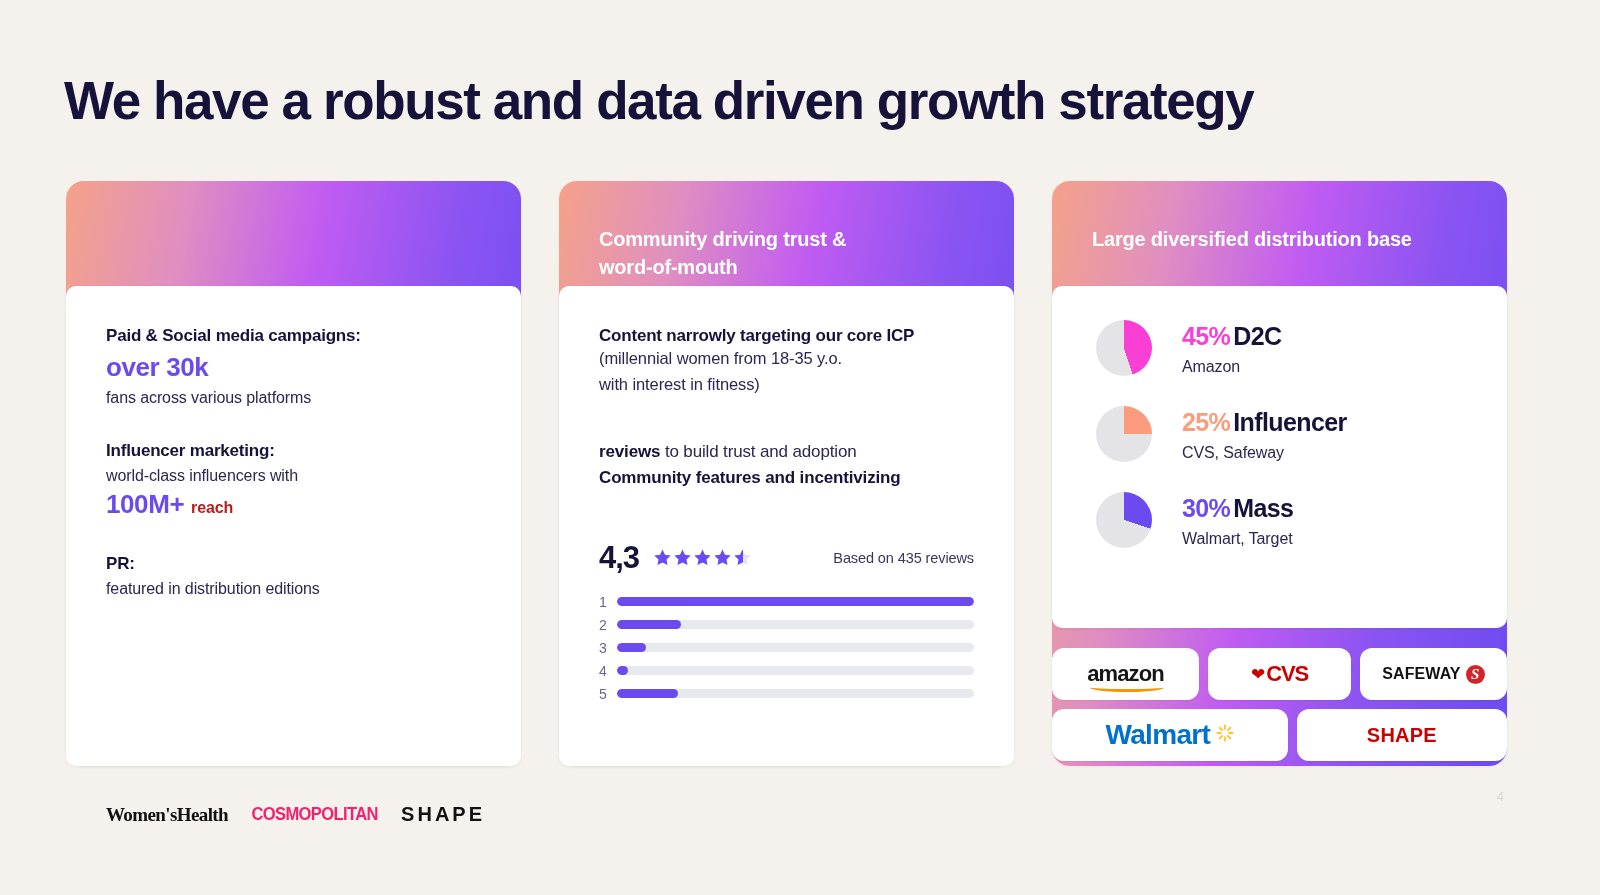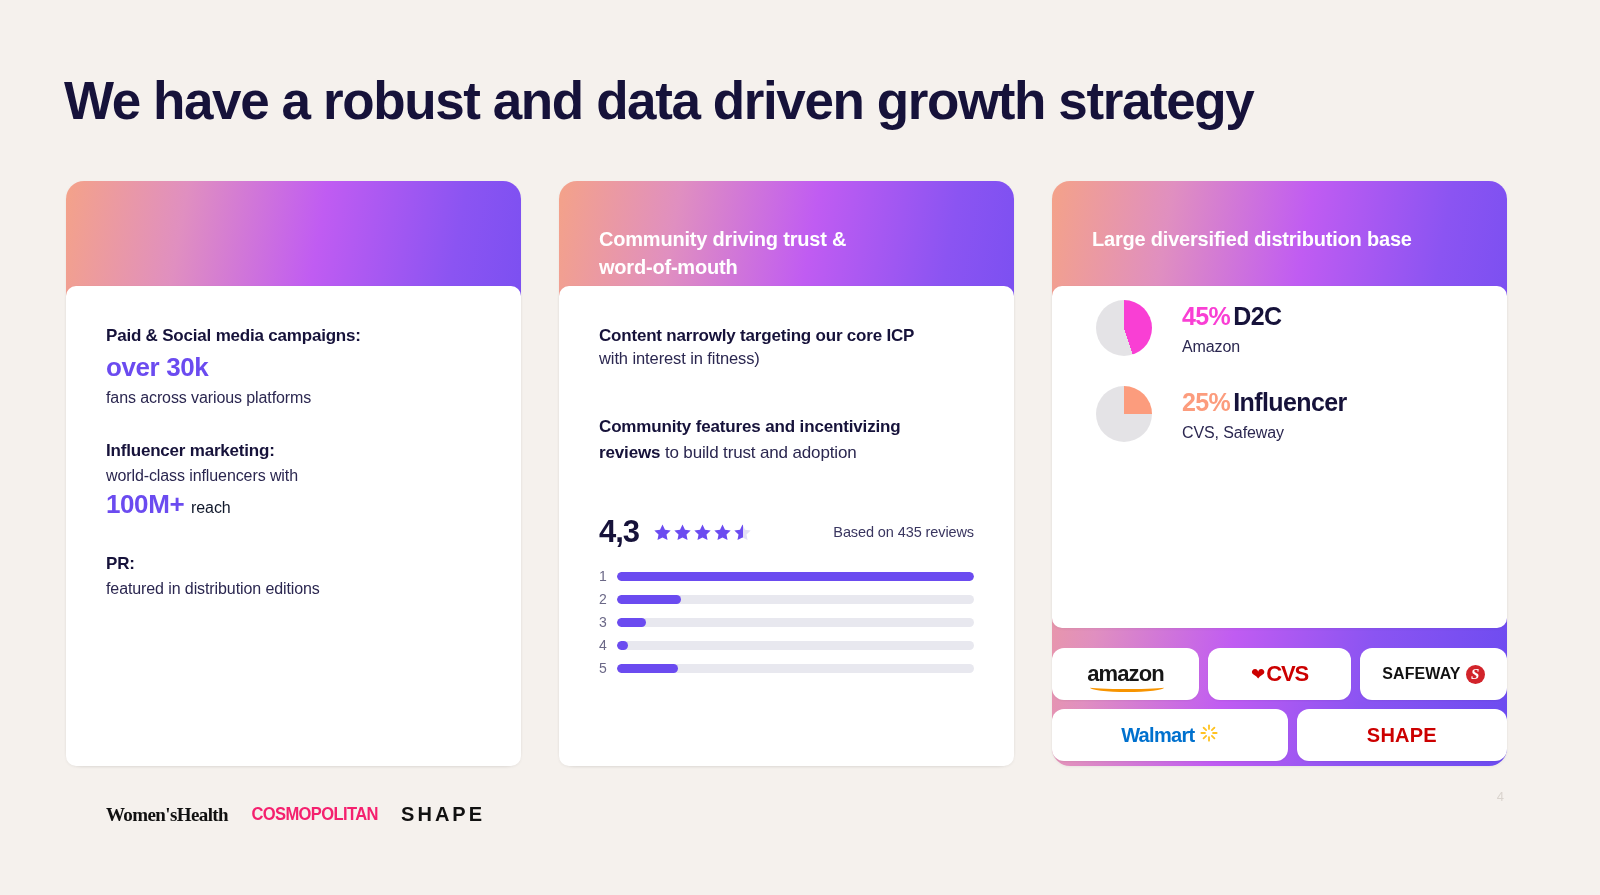--- a/index.html
+++ b/index.html
@@ -48,21 +48,21 @@
 
   .body-pad { padding: 40px 40px 0 40px; }
 
   
   .blk { margin-bottom: 34px; }
   .blk:last-child { margin-bottom: 0; }
   .b-head { font-size: 17px; font-weight: 700; color: #16123A; letter-spacing: -0.2px; }
   .b-big  { font-size: 26px; font-weight: 700; color: #6B4BF0; letter-spacing: -0.4px; margin-top: 6px; }
   .b-sub  { font-size: 16px; color: #2B2750; margin-top: 6px; letter-spacing: -0.1px; }
   .b-inline { font-size: 26px; font-weight: 700; color: #6B4BF0; letter-spacing: -0.4px; margin-top: 4px; }
-  .b-inline .small { font-size: 16px; font-weight: 400; color: #0f172a; letter-spacing: -0.1px; }
+  .b-inline .small { font-size: 16px; font-weight: 700; color: #b91c1c; letter-spacing: -0.1px; }
 
   
   .press {
     position: absolute; left: 40px; right: 36px; top: 517px;
     display: flex; align-items: center; justify-content: space-between;
   }
   .logo-wh {
     font-family: "Liberation Serif", serif;
     font-size: 19px; font-weight: 700; color: #111; letter-spacing: -0.6px;
   }
@@ -98,21 +98,21 @@
   .hrow { display: flex; align-items: center; height: 16px; margin-bottom: 7px; }
   .hrow:last-child { margin-bottom: 0; }
   .hlabel { width: 18px; font-size: 14px; color: #6B6887; text-align: left; }
   .htrack {
     position: relative; flex: 1; height: 9px;
     background: #E8E8EF; border-radius: 5px; overflow: hidden;
   }
   .hfill { position: absolute; left: 0; top: 0; bottom: 0; background: #6B4BF0; border-radius: 5px; }
 
   
-  .pie-list { padding: 14px 30px 0 44px; }
+  .pie-list { padding: 34px 30px 0 44px; }
   .pie-row { display: flex; align-items: flex-start; margin-bottom: 30px; }
   .pie-row:last-child { margin-bottom: 0; }
   .pie { width: 56px; height: 56px; flex: 0 0 56px; border-radius: 50%; }
   .pie-txt { margin-left: 30px; padding-top: 2px; }
   .pie-title { font-size: 25px; font-weight: 700; color: #16123A; letter-spacing: -0.6px; white-space: nowrap; }
   .pie-pct { margin-right: 3px; }
   .pie-sub { font-size: 16px; color: #2B2750; margin-top: 7px; letter-spacing: -0.1px; }
 
   
   .tiles { position: absolute; left: 1052px; top: 648px; width: 455px; }
@@ -139,21 +139,21 @@
   .lg-cvs .w { font-size: 22px; font-weight: 700; color: #CC0000; letter-spacing: -1.2px; }
   .lg-safeway { display: flex; align-items: center; }
   .lg-safeway .w { font-size: 16px; font-weight: 700; color: #111; letter-spacing: 0.1px; text-align: center; }
   .lg-safeway .badge {
     margin-left: 5px; width: 19px; height: 19px; border-radius: 50%;
     background: #D2232A; color: #fff; font-family: "Liberation Serif", serif;
     font-size: 15px; font-weight: 700; font-style: italic;
     display: flex; align-items: center; justify-content: center;
   }
   .lg-walmart { display: flex; align-items: center; }
-  .lg-walmart .w { font-size: 20px; font-weight: 700; color: #0071CE; letter-spacing: -0.7px; }
+  .lg-walmart .w { font-size: 28px; font-weight: 700; color: #0071CE; letter-spacing: -0.7px; }
   .lg-walmart .spark { margin-left: 6px; }
   .lg-target .w { font-size: 20px; font-weight: 700; color: #CC0000; letter-spacing: 0.2px; }
 
   .page-num {
     position: absolute; right: 96px; bottom: 82px;
     font-size: 13px; color: #DAD4CE;
   }
 </style>
 </head>
 <body>
@@ -197,29 +197,30 @@
   </div>
 
   <div class="card" id="card2">
     <div class="card-head" style="white-space:pre-line">Community driving trust &amp;
 word-of-mouth</div>
     <div class="card-body">
       <div class="body-pad">
 
         <div>
           <div class="c2-head">Content narrowly targeting our core ICP</div>
+          <div class="c2-p">(millennial women from 18-35 y.o.</div>
           <div class="c2-p">with interest in fitness)</div>
         </div>
 
         <div style="margin-top:42px">
           <div class="c2-mix">
+            <b>reviews</b><span> to build trust and adoption</span>
+          </div>
+          <div class="c2-mix">
             <b>Community features and incentivizing</b>
-          </div>
-          <div class="c2-mix">
-            <b>reviews</b><span> to build trust and adoption</span>
           </div>
         </div>
 
         <div class="rating-row">
           <div class="rating-num">4,3</div>
           <div class="stars">
             <svg width="19" height="19" viewBox="0 0 20 20">
                 <path d="M10 1.6l2.6 5.5 6 .8-4.4 4.2 1.1 5.9L10 15.2l-5.3 2.8 1.1-5.9L1.4 7.9l6-.8z" fill="#6B4BF0"></path>
               </svg>
             <svg width="19" height="19" viewBox="0 0 20 20">
@@ -299,20 +300,29 @@
         <div class="pie-row">
           <div class="pie" id="pie1" style="background: conic-gradient(rgb(252, 156, 125) 0deg, rgb(252, 156, 125) 90deg, rgb(228, 227, 230) 90deg, rgb(228, 227, 230) 360deg);"></div>
           <div class="pie-txt">
             <div class="pie-title">
               <span class="pie-pct" id="pct1" style="color: rgb(252, 156, 125);">25%</span><span>Influencer</span>
             </div>
             <div class="pie-sub">CVS, Safeway</div>
           </div>
         </div>
 
+        <div class="pie-row">
+          <div class="pie" id="pie2" style="background: conic-gradient(rgb(107, 75, 240) 0deg, rgb(107, 75, 240) 108deg, rgb(228, 227, 230) 108deg, rgb(228, 227, 230) 360deg);"></div>
+          <div class="pie-txt">
+            <div class="pie-title">
+              <span class="pie-pct" id="pct2" style="color: rgb(107, 75, 240);">30%</span><span>Mass</span>
+            </div>
+            <div class="pie-sub">Walmart, Target</div>
+          </div>
+        </div>
 
       </div>
     </div>
   </div>
 
   <div class="tiles">
     <div class="tile-row">
       <div class="tile t-amazon">
         <div class="lg-amazon">
           <span class="w">amazon</span>

